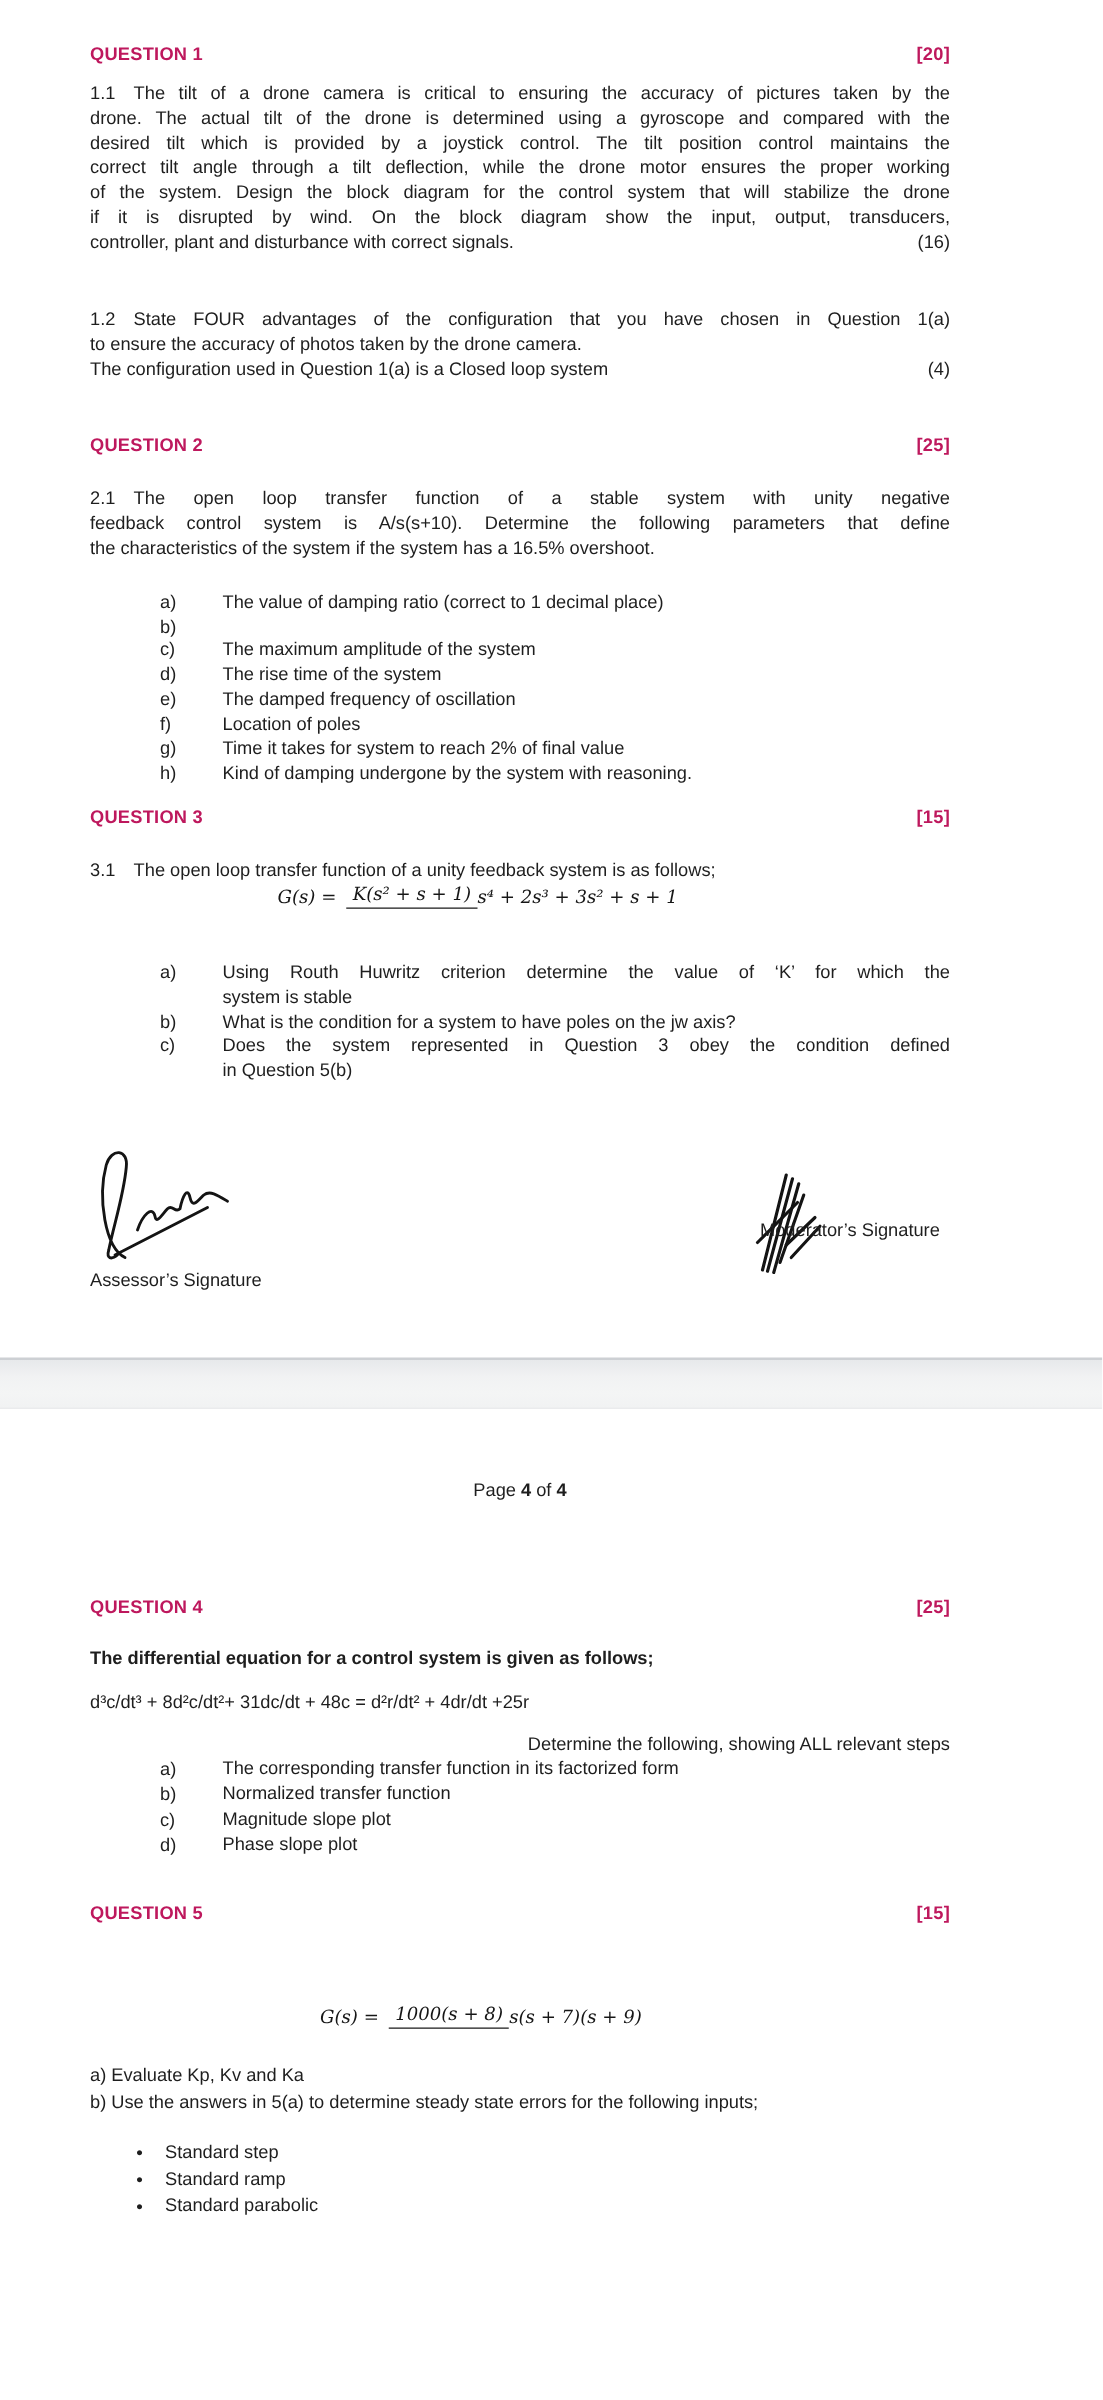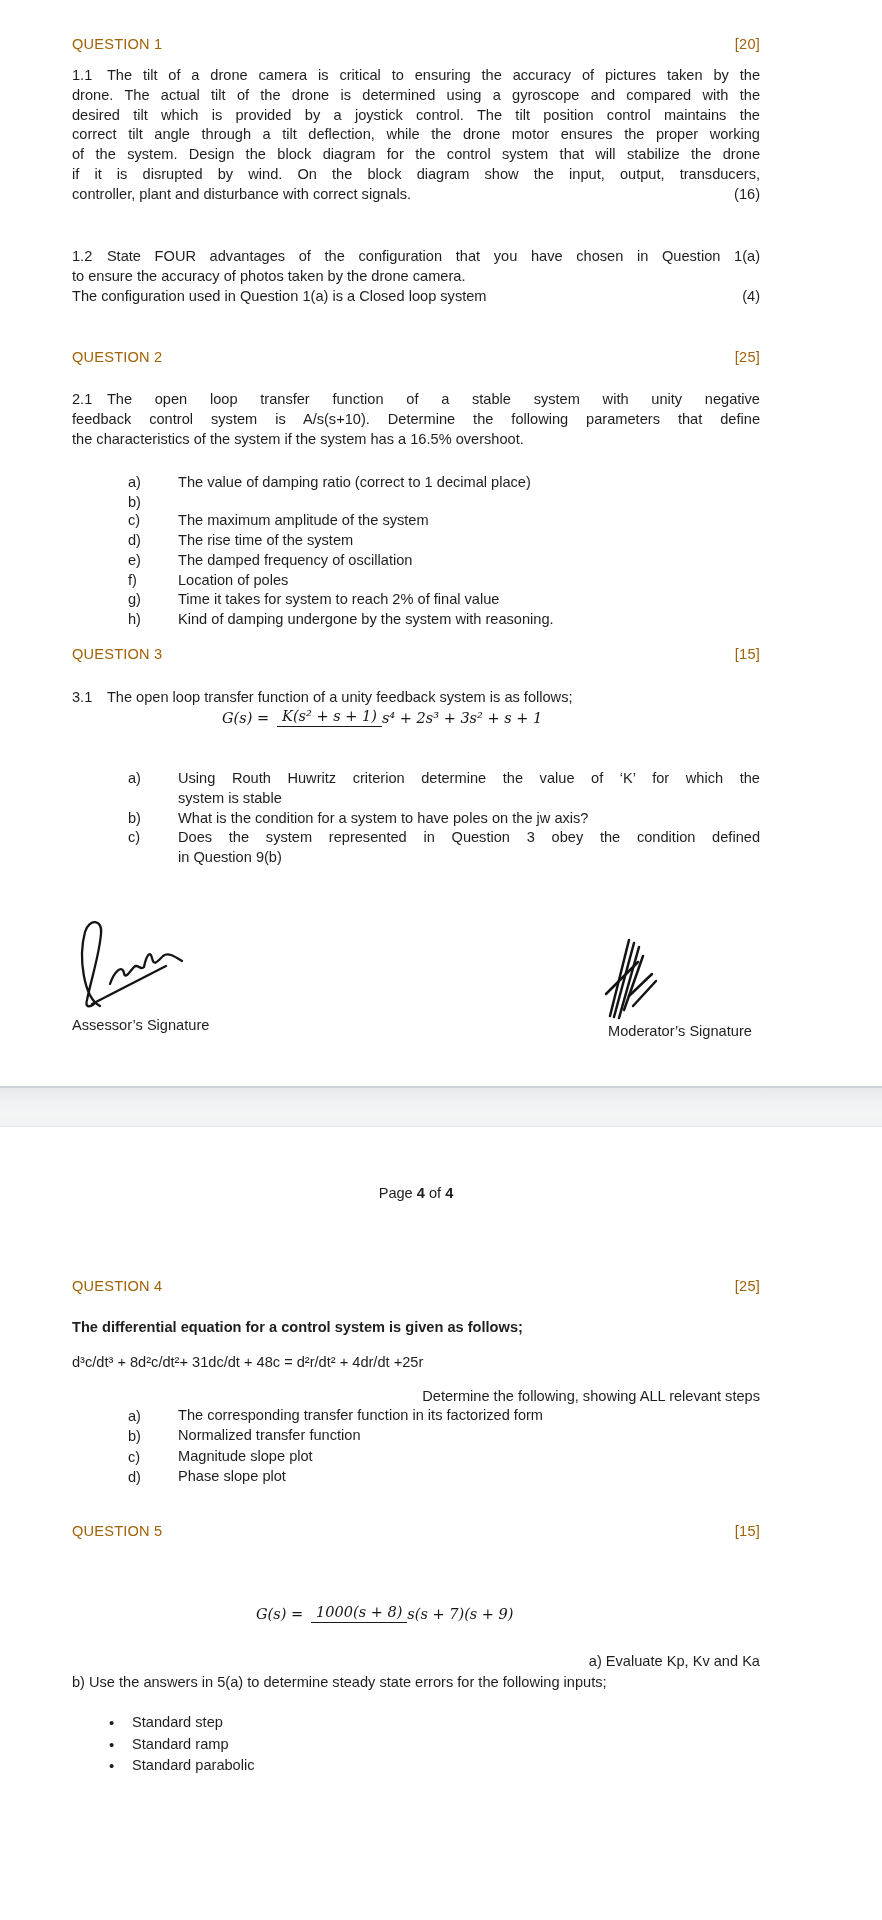--- a/index.html
+++ b/index.html
@@ -1,20 +1,20 @@
 <!DOCTYPE html>
 <html><head>
 <meta charset="utf-8">
 <style>
   html,body{margin:0;padding:0;background:#ffffff;}
   .screen{position:relative;width:882px;height:1920px;background:#ffffff;overflow:hidden;
           font-family:"Liberation Sans",sans-serif;font-size:14.6px;color:#1e1e1e;}
   .block{position:absolute;left:72px;width:688px;}
   .hrow{display:flex;justify-content:space-between;align-items:baseline;}
-  .htitle,.hmarks{font-weight:normal;color:#a16207;letter-spacing:.2px;}
+  .htitle,.hmarks{font-weight:bold;color:#be185d;letter-spacing:.2px;}
   .jline{text-align:justify;text-align-last:justify;line-height:19.8px;}
   .line{line-height:19.8px;}
   .lastline{display:flex;justify-content:space-between;line-height:19.8px;}
   .litem{display:flex;align-items:flex-start;}
   .lletter{width:50px;flex:0 0 50px;margin-left:56px;}
   .ltext{flex:1;}
   .q2list .litem{line-height:18.4px;}
   .q3list .litem{line-height:19.2px;}
   .q4list .litem{line-height:20.3px;}
   .bullet{display:flex;line-height:21.5px;}
@@ -146,21 +146,21 @@
       <div class="litem">
         <span class="lletter">b)</span>
         <span class="ltext">
           <div class="line">What is the condition for a system to have poles on the jw axis?</div>
         </span>
       </div>
       <div class="litem">
         <span class="lletter">c)</span>
         <span class="ltext">
           <div class="jline">Does the system represented in Question 3 obey  the condition defined</div>
-          <div class="line">in Question 9(b)</div>
+          <div class="line">in Question 5(b)</div>
         </span>
       </div>
     </div>
 
   <svg class="sig-svg" style="left:70px;top:916px;" width="150" height="96" viewBox="0 0 150 96">
     <g fill="none" stroke="#141414" stroke-width="2.3" stroke-linecap="round">
       <path d="M30,90 C14,82 8,42 15,16 C19,2 33,3 31,18 C29,40 21,64 17,84 C15,91 19,92 24,88"></path>
       <path d="M22,88 L96,50"></path>
       <path d="M40,68 C44,56 52,48 54,57 C55,64 60,55 64,51 C68,47 70,55 74,51 C76,41 80,33 82,42 C84,51 88,45 93,40 C98,36 104,40 112,45"></path>
     </g>
@@ -171,21 +171,21 @@
     <g fill="none" stroke="#141414" stroke-width="2.5" stroke-linecap="round">
       <path d="M14,82 L33,6"></path>
       <path d="M18,83 L38,9"></path>
       <path d="M23,84 L43,13"></path>
       <path d="M28,76 L47,22"></path>
       <path d="M10,60 L42,28"></path>
       <path d="M33,62 L56,40"></path>
       <path d="M37,72 L60,47"></path>
     </g>
   </svg>
-  <div class="sig-label" style="left:608px;top:1022px;text-align:center;">Moderator’s Signature</div>
+  <div class="sig-label" style="left:608px;top:976px;text-align:center;">Moderator’s Signature</div>
 
   <div class="band"></div>
 
   <div class="pagenum"><span>Page </span><b>4</b><span> of </span><b>4</b></div>
 
   <div class="block hrow" style="top:1278px;">
     <span class="htitle">QUESTION 4</span>
     <span class="hmarks">[25]</span>
   </div>
   <div class="block line" style="top:1318px;font-weight:bold;">The differential equation for a control system is given as follows;</div>
@@ -222,21 +222,21 @@
     <span class="htitle">QUESTION 5</span>
     <span class="hmarks">[15]</span>
   </div>
   <div class="formula" style="left:256px;top:1604px;">
     <span class="lhs">G(s) =</span>
     <span class="frac">
       <span class="num">1000(s + 8)</span>
       <span class="den">s(s + 7)(s + 9)</span>
     </span>
   </div>
-  <div class="block line" style="top:1652px;text-align:right;">a) Evaluate Kp, Kv and Ka</div>
+  <div class="block line" style="top:1652px;">a) Evaluate Kp, Kv and Ka</div>
   <div class="block line" style="top:1673px;">b) Use the answers in 5(a) to determine steady state errors for the following inputs;</div>
   <div class="block" style="top:1712px;">
       <div class="bullet">
         <span class="bdot">•</span>
         <span>Standard step</span>
       </div>
       <div class="bullet">
         <span class="bdot">•</span>
         <span>Standard ramp</span>
       </div>

